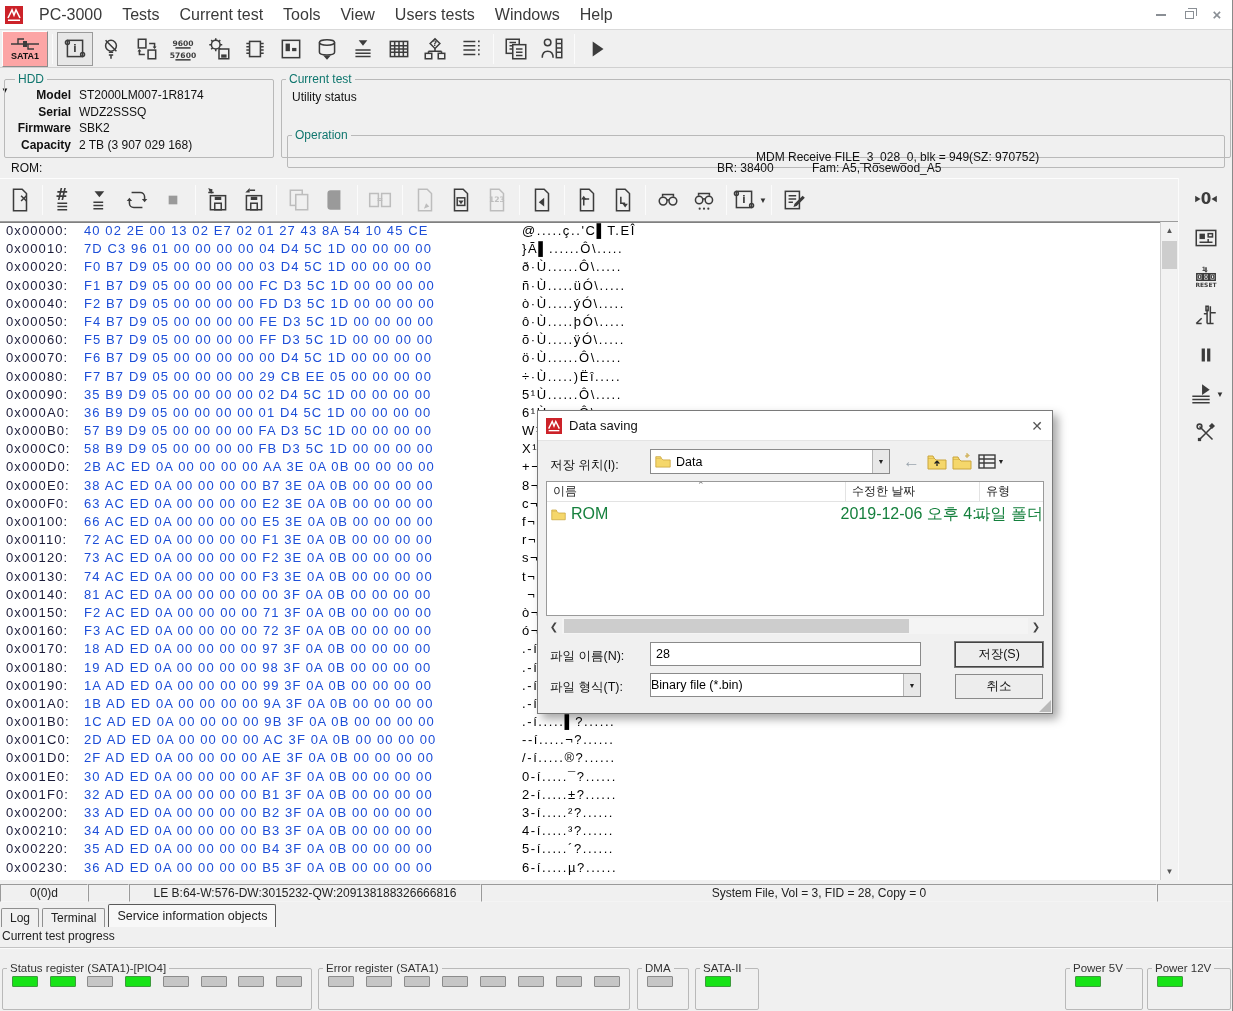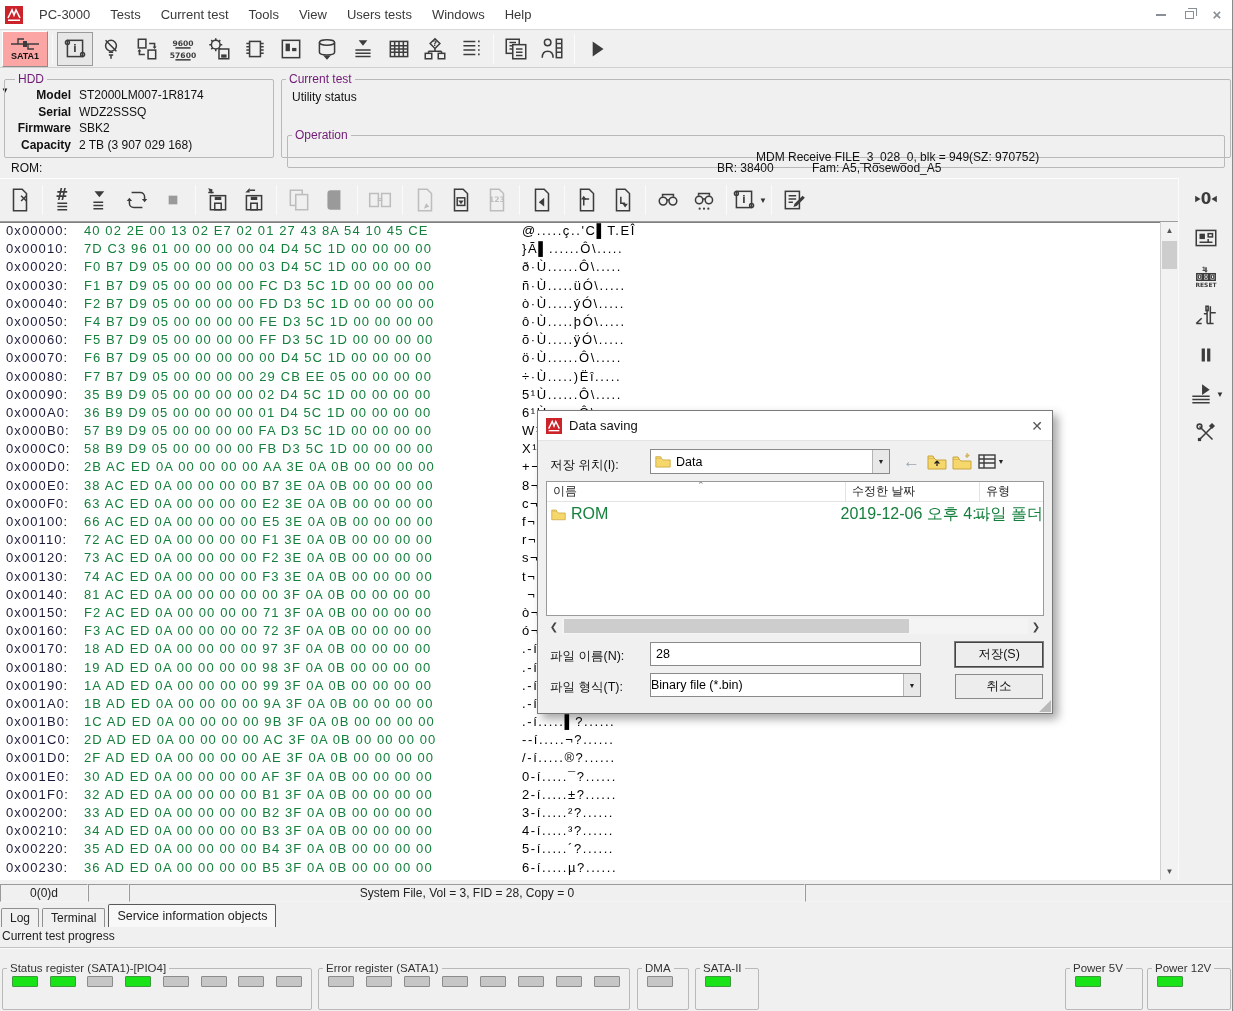--- a/index.html
+++ b/index.html
@@ -6,21 +6,21 @@
   html,body { background:#d8d8d8; }
   body { font-family:"Liberation Sans", sans-serif; }
   #win { position:relative; width:1233px; height:1011px; background:#f0f0f0; overflow:hidden;
          border-right:1px solid #8a8a8a; }
 
   
   #titlebar { position:absolute; left:0; top:0; width:1233px; height:30px; background:#ffffff;
               display:flex; align-items:center; border-bottom:1px solid #d9d9d9; }
   #applogo { width:18px; height:18px; margin:0 6px 0 5px; flex:0 0 auto; }
   #menubar { display:flex; align-items:center; height:100%; }
-  .menu-item { padding:0 10px; font-size:13px; color:#3a3a3a; line-height:28px; cursor:default; }
+  .menu-item { padding:0 10px; font-size:16px; color:#3a3a3a; line-height:28px; cursor:default; }
   #wincontrols { margin-left:auto; display:flex; align-items:center; height:100%; }
   .winbtn { width:24px; height:20px; display:flex; align-items:center; justify-content:center; color:#8a8f95; margin-right:4px; }
   .winbtn .bar { width:10px; height:2px; background:#8a8f95; }
   .winbtn .sq { width:9px; height:8px; border:1.5px solid #8a8f95; position:relative; }
   .winbtn .sq:before { content:""; position:absolute; left:2px; top:-4px; width:8px; height:7px; border:1.5px solid #8a8f95; border-left:none; border-bottom:none; }
   .winbtn.close { font-size:15px; font-weight:bold; }
 
   
   #toolbar { position:absolute; left:0; top:30px; width:1233px; height:38px; display:flex; align-items:center;
              background:#f0f0f0; border-bottom:1px solid #d0d0d0; padding-left:2px; }
@@ -39,21 +39,21 @@
   svg .small { font-size:7px; }
   svg .big { font-size:14px; }
   .tbtn.dis svg .s { stroke:#bdbdbd; }
   .tbtn.dis svg .f { fill:#bdbdbd; }
   .tbtn.dis svg .t { fill:#bdbdbd; }
   svg .gray { fill:#9a9a9a; }
   svg .yellow { fill:#f5d76b; stroke:#caa53d; stroke-width:1; }
 
   
   fieldset { border:1px solid #b9b9b9; border-radius:2px; }
-  legend { font-size:12px; color:#701a75; padding:0 3px; margin-left:4px; }
+  legend { font-size:12px; color:#0f766e; padding:0 3px; margin-left:4px; }
   #hddcollapse { position:absolute; left:1px; top:86px; font-size:8px; color:#111; }
   #hddbox { position:absolute; left:4px; top:72px; width:270px; height:86px; padding:1px 6px; }
   .hddrow { display:flex; font-size:12px; line-height:16.5px; }
   .fl { width:60px; text-align:right; font-weight:bold; color:#111; margin-right:8px; white-space:nowrap; }
   .fv { color:#111; white-space:nowrap; }
   #ctbox { position:absolute; left:281px; top:72px; width:950px; height:86px; }
   #utilstatus { position:absolute; left:10px; top:4px; font-size:12px; color:#111; }
   #opbox { position:absolute; left:5px; top:42px; width:938px; height:40px; }
   #optext { position:absolute; left:468px; top:8px; font-size:12px; color:#111; white-space:nowrap; }
 
@@ -64,21 +64,21 @@
   #famlabel { position:absolute; left:805px; top:1px; }
 
   #hextoolbar { position:absolute; left:0; top:178px; width:1233px; height:44px; display:flex; align-items:center;
                 padding-left:2px; background:#f0f0f0; border-top:1px solid #fdfdfd; border-bottom:1px solid #9c9c9c; }
 
   
   #hexarea { position:absolute; left:0; top:222px; width:1160px; height:658px; background:#ffffff; overflow:hidden;
              border-top:1px solid #808080; }
   .hexrow { height:18.2px; font-family:Liberation Sans, sans-serif; font-size:13px; white-space:pre; display:flex; }
   .addrcol { width:84px; padding-left:6px; color:#1c1c3a; letter-spacing:1.1px; }
-  .bytecol { width:436px; color:#15803d; letter-spacing:1.1px; }
+  .bytecol { width:436px; color:#1d4ed8; letter-spacing:1.1px; }
   .asciicol { color:#000; letter-spacing:1.6px; padding-left:2px; }
 
   #hexscroll { position:absolute; left:1160px; top:222px; width:17px; height:658px; background:#f2f2f2; border-left:1px solid #d0d0d0; }
   .scrbtn { position:absolute; left:0; width:17px; height:17px; font-size:8px; color:#555; display:flex; align-items:center; justify-content:center; background:#f2f2f2; }
   #scrthumb { position:absolute; left:1px; top:19px; width:15px; height:28px; background:#cdcdcd; }
 
   
   #righttools { position:absolute; left:1178px; top:178px; width:55px; height:702px; background:#f0f0f0;
                 border-left:1px solid #fbfbfb; display:flex; flex-direction:column; align-items:center; padding-top:4px; }
   #righttools .tbtn { margin-bottom:5px; }
@@ -622,20 +622,21 @@
             <rect class="f" x="15.5" y="3.5" width="4" height="4" transform="rotate(45 17.5 5.5)"></rect>
             <path class="f" d="M4.5 16.5h3v3h-3z"></path>
           </svg>
         </span>
       </div>
     </div>
 
   <div id="statusrow">
     <div class="scell c1">0(0)d</div>
     <div class="scell c2"></div>
+    <div class="scell c3">LE B:64-W:576-DW:3015232-QW:209138188326666816</div>
     <div class="scell c4">System File, Vol = 3, FID = 28, Copy = 0</div>
     <div class="scell c5"></div>
   </div>
 
   <div id="tabsrow">
       <span class="tab">Log</span>
       <span class="tab">Terminal</span>
       <span class="tab active">Service information objects</span>
     </div>
 

